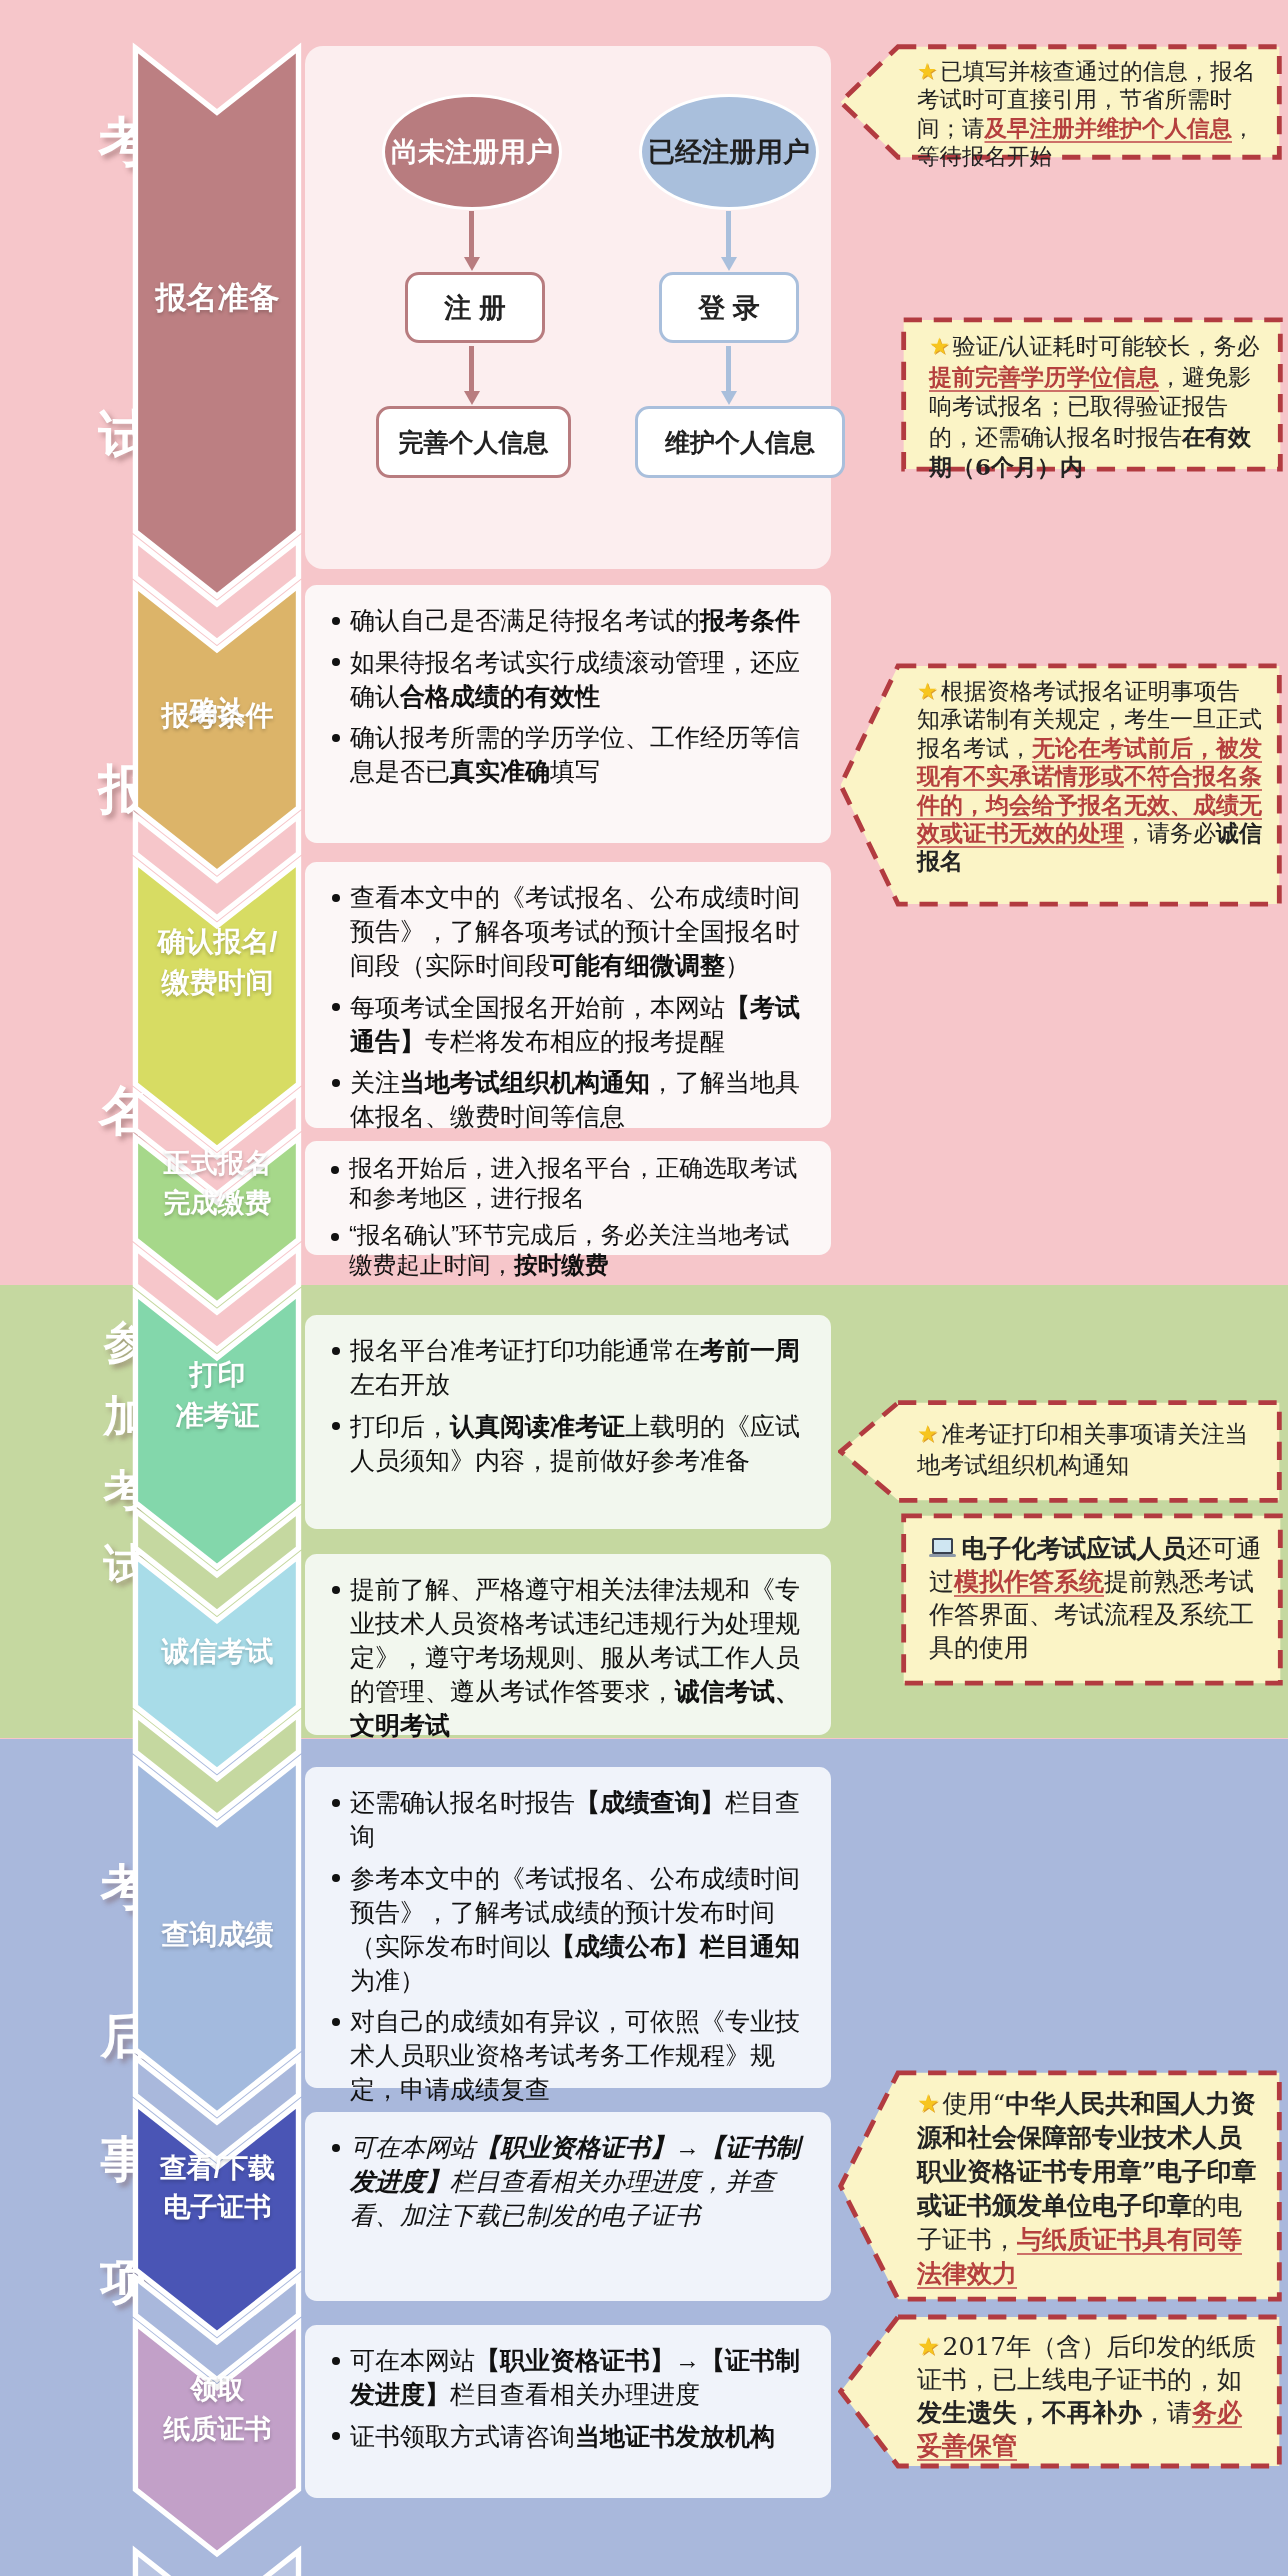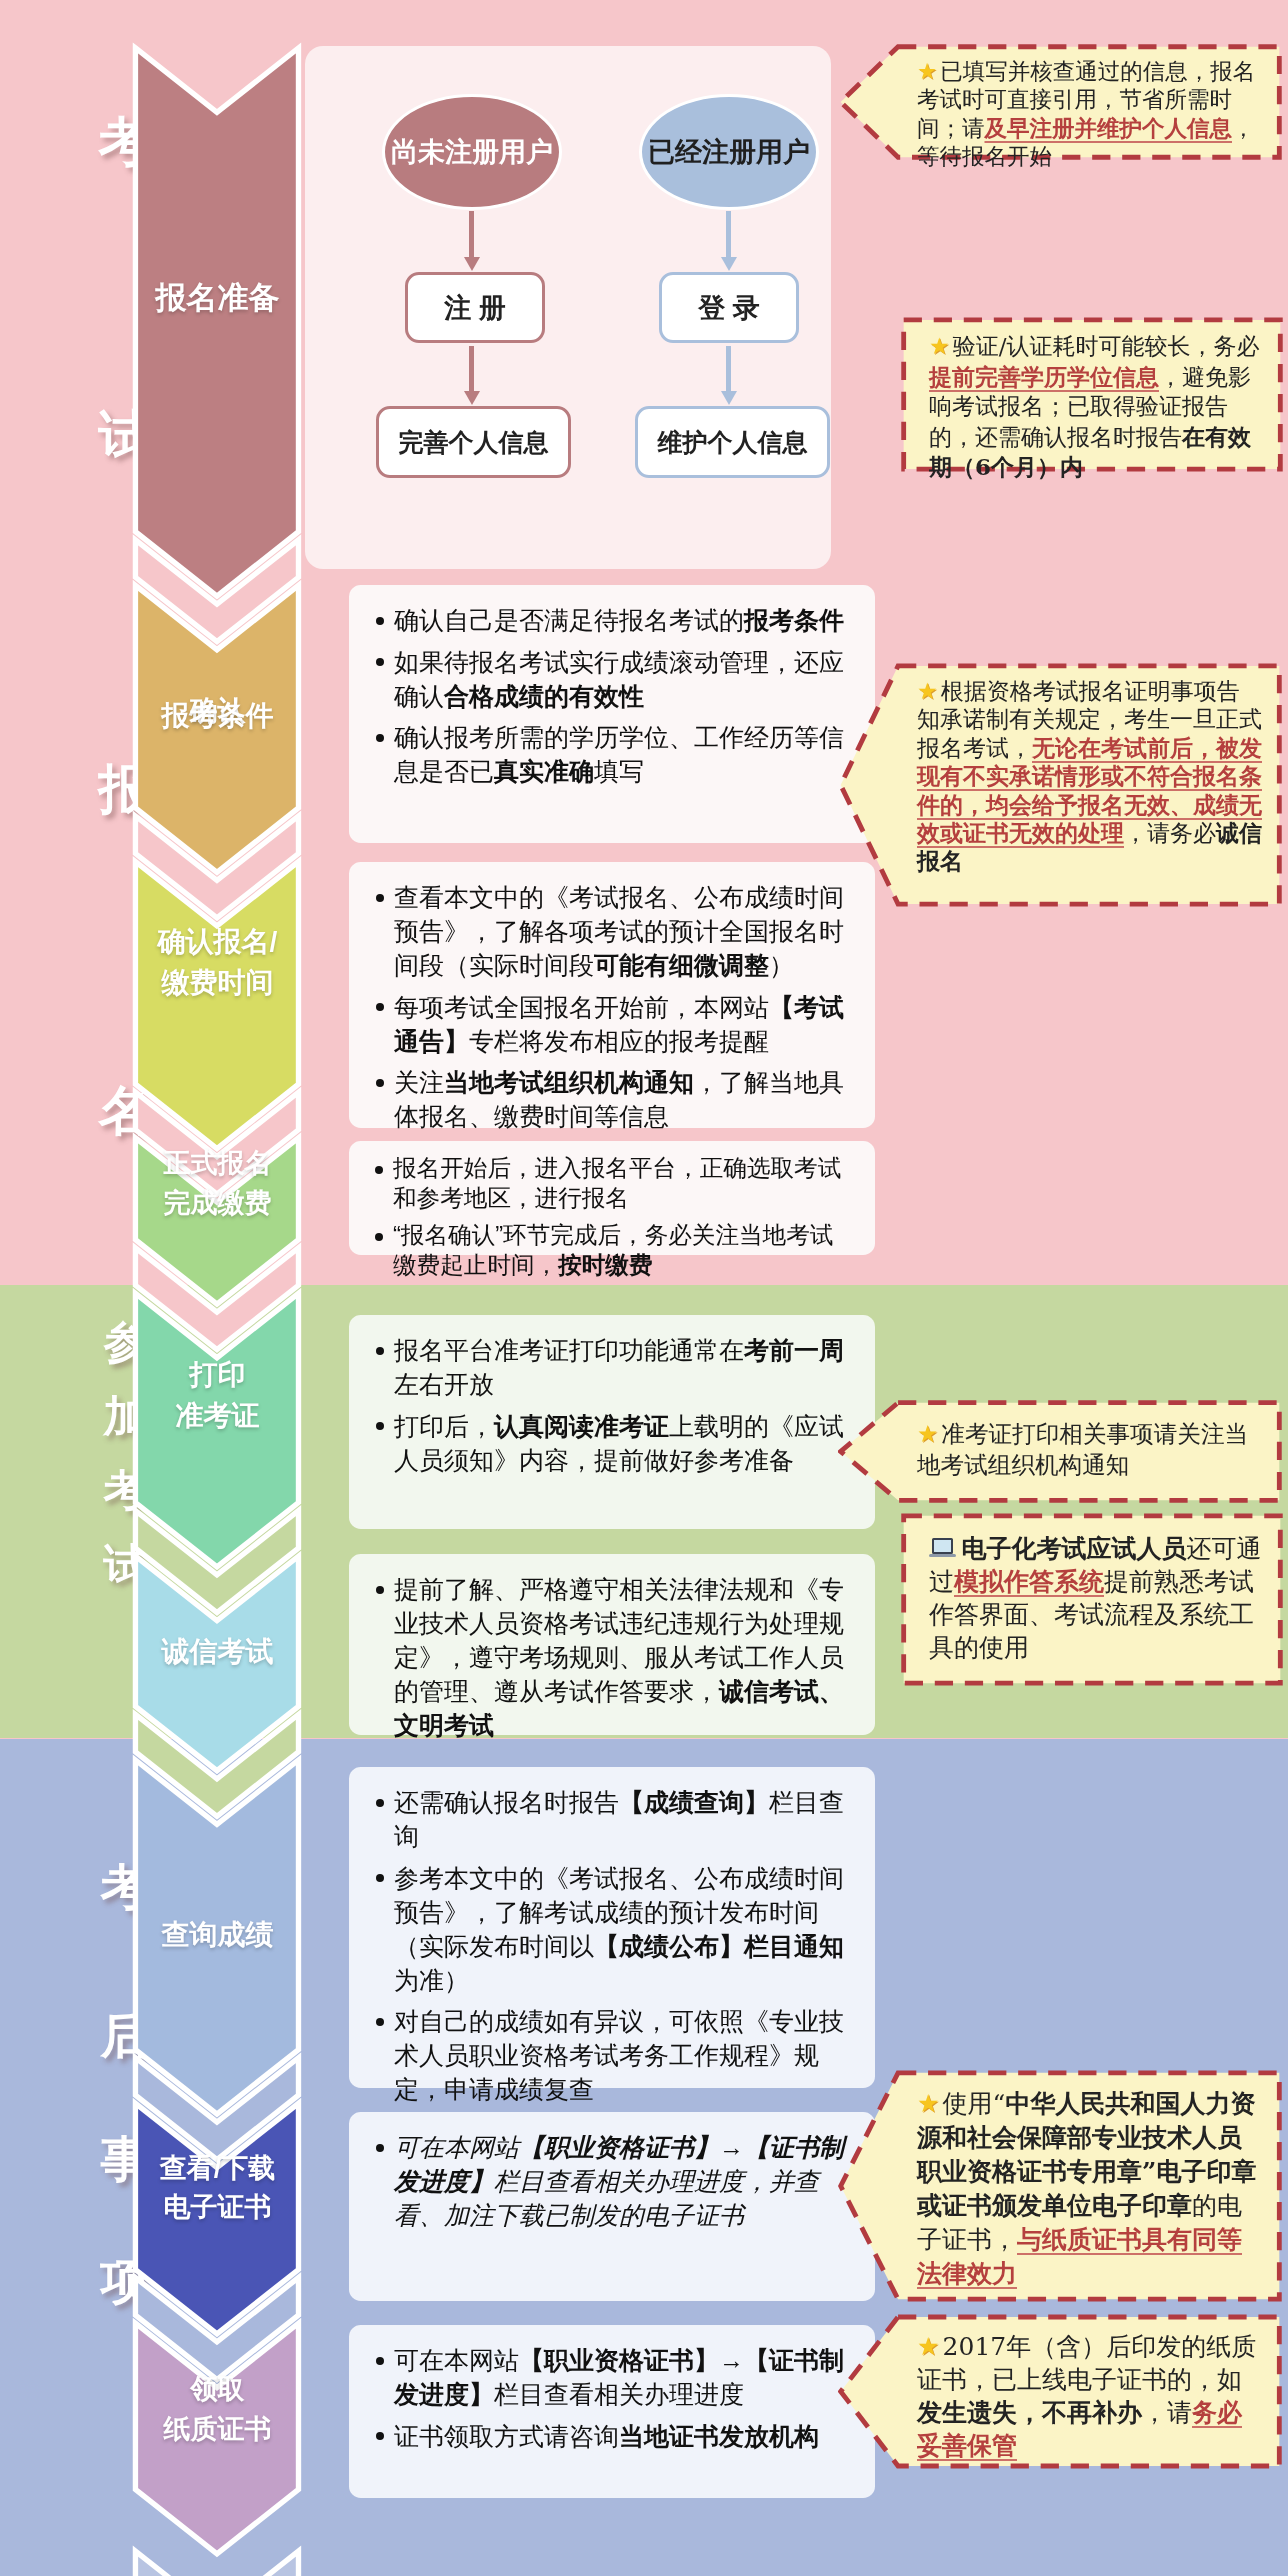--- a/index.html
+++ b/index.html
@@ -6,21 +6,21 @@
   #canvas{position:relative;width:1288px;height:2576px;overflow:hidden;
           font-family:"Liberation Sans",sans-serif;background:#f6c6ca;}
   .band{position:absolute;left:0;width:1288px;}
   .band-char{position:absolute;color:#fff;font-weight:700;text-align:center;width:70px;
              text-shadow:3.8px 3.8px 5.4px rgba(110,70,70,.42);line-height:1;}
   #chev-svg{position:absolute;left:129px;top:0;}
   .chev-label{position:absolute;left:129px;width:177px;text-align:center;color:#fff;
               font-weight:700;text-shadow:0 1.6px 3.8px rgba(0,0,0,.22);line-height:1;}
   .panel{position:absolute;border-radius:18px;}
   .sec-box{position:absolute;border-radius:11.8px;box-sizing:border-box;
-           padding:18px 28px 10.7px 22.5px;color:#111;margin-left:44px;}
+           padding:18px 28px 10.7px 22.5px;color:#111;}
   .sec-box ul{margin:0;padding:0;list-style:none;}
   .sec-box li{position:relative;padding-left:22.5px;margin-bottom:7.5px;}
   .sec-box li::before{content:"";position:absolute;left:4.3px;top:0.55em;width:8px;height:8px;
                       border-radius:50%;background:#111;}
   .b{font-weight:700;}
   .r{color:#b5403e;font-weight:700;text-decoration:underline;
      text-decoration-thickness:1.6px;text-underline-offset:5.4px;text-decoration-color:#cd7068;}
   .callout{position:absolute;}
   .callout svg{position:absolute;left:0;top:0;}
   .callout .ct{position:relative;color:#232323;font-family:"DejaVu Serif",serif;}
@@ -142,21 +142,21 @@
         <li><span class="">可在本网站</span><span class="b">【职业资格证书】</span><span class="">→</span><span class="b">【证书制发进度】</span><span class="">栏目查看相关办理进度</span></li>
         <li><span class="">证书领取方式请咨询</span><span class="b">当地证书发放机构</span></li>
       </ul>
     </div>
     <div class="panel" style="left: 305px; top: 46px; width: 526px; height: 523px; background: rgb(252, 238, 239);"></div>
     <div class="oval" style="left: 382px; top: 94px; width: 180px; height: 116px; background: rgb(184, 124, 127); color: rgb(255, 255, 255); font-size: 27px;">尚未注册用户</div>
     <div class="oval" style="left: 639px; top: 94px; width: 180px; height: 116px; background: rgb(169, 191, 220); color: rgb(31, 31, 31); font-size: 27px;">已经注册用户</div>
     <div class="fbox" style="left: 405px; top: 272px; width: 140px; height: 71px; border: 3.8px solid rgb(184, 124, 127); font-size: 27px;">注 册</div>
     <div class="fbox" style="left: 659px; top: 272px; width: 140px; height: 71px; border: 3.8px solid rgb(169, 191, 220); font-size: 27px;">登 录</div>
     <div class="fbox" style="left: 376px; top: 406px; width: 195px; height: 72px; border: 3.8px solid rgb(184, 124, 127); font-size: 25px;">完善个人信息</div>
-    <div class="fbox" style="left: 635px; top: 406px; width: 195px; height: 72px; border: 3.8px solid rgb(169, 191, 220); font-size: 25px; font-family: Liberation Mono, monospace;">维护个人信息</div>
+    <div class="fbox" style="left: 635px; top: 406px; width: 210px; height: 72px; border: 3.8px solid rgb(169, 191, 220); font-size: 25px; font-family: Liberation Mono, monospace;">维护个人信息</div>
     <div class="farrow" style="left: 464px; top: 211px; width: 16px; height: 60px;">
       <div class="shaft" style="height: 47px; background: rgb(184, 124, 127);"></div>
       <div class="head" style="top: 46px; border-top: 14px solid rgb(184, 124, 127);"></div>
     </div>
     <div class="farrow" style="left: 464px; top: 346px; width: 16px; height: 59px;">
       <div class="shaft" style="height: 46px; background: rgb(184, 124, 127);"></div>
       <div class="head" style="top: 45px; border-top: 14px solid rgb(184, 124, 127);"></div>
     </div>
     <div class="farrow" style="left: 721px; top: 211px; width: 16px; height: 60px;">
       <div class="shaft" style="height: 47px; background: rgb(169, 191, 220);"></div>

